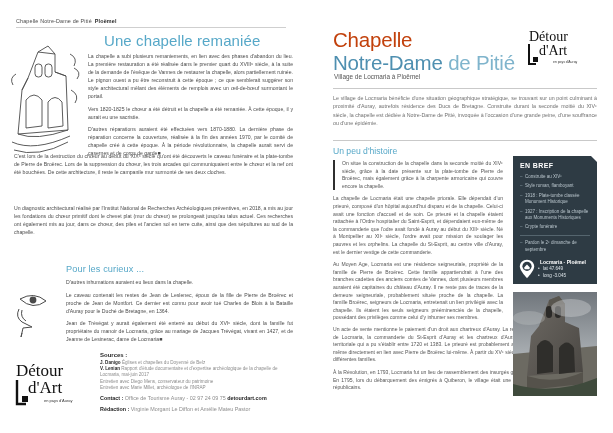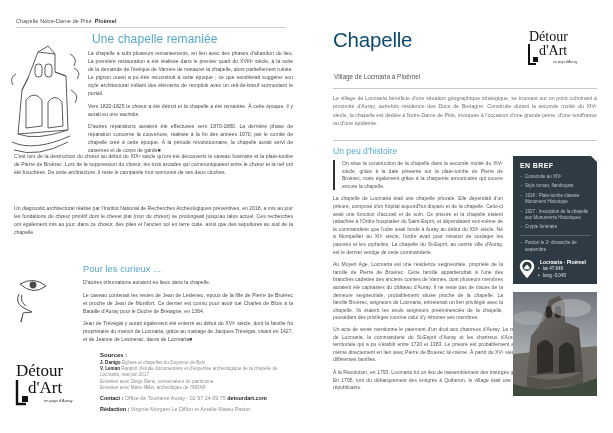--- a/index.html
+++ b/index.html
@@ -24,51 +24,51 @@
   .left-body{position:absolute;left:0;top:32px;width:307px;}
 
   .illus{
     position:absolute;left:8px;top:6px;width:78px;height:120px;
   }
   .illus svg{display:block;}
 
   .col-right{position:absolute;left:88px;top:0;width:205px;}
 
   h2.sec{
-    color:#57a8c8;font-size:12px;font-weight:normal;margin:0 0 3px 4px;
+    color:#57a8c8;font-size:15px;font-weight:normal;margin:0 0 3px 16px;
     letter-spacing:.1px;
   }
   p.body{
     margin:0 0 4.5px 0;font-size:5.15px;line-height:8px;text-align:justify;color:#4b4b4b;
   }
   p.body:last-child{margin-bottom:0;}
 
   .full-col{position:absolute;left:14px;top:0;width:279px;}
 
   
   .curieux-wrap{position:absolute;left:14px;top:0;width:279px;}
-  .curieux-head{display:flex;align-items:center;gap:25px;}
+  .curieux-head{display:flex;align-items:flex-end;gap:8px;}
   .eye-ico{width:44px;height:52px;flex:0 0 44px;position:relative;top:-2px;}
   .curieux-text{flex:1;padding-top:4px;}
   h2.sec.cur{color:#57a8c8;font-size:9.2px;margin:0 0 4px 0;}
 
   
   .footer{position:absolute;left:0;top:352px;width:307px;}
   .logo-box{position:absolute;left:14px;top:6px;width:78px;height:52px;}
   .sources{position:absolute;left:100px;top:0;width:193px;}
   .src-title{font-size:6px;font-weight:bold;color:#2b2b2b;margin:0 0 2px 0;}
   .src-line{font-size:4.6px;line-height:6.2px;color:#8d8d8d;margin:0;}
   .src-line b{color:#2b2b2b;}
   .src-contact{font-size:5.4px;line-height:8px;color:#8d8d8d;margin:3px 0 0 0;}
   .src-contact b{color:#1f1f1f;}
 
   
   .page-right{position:relative;width:306px;height:433px;box-sizing:border-box;}
   .r-title{position:absolute;left:26px;top:28px;width:215px;}
-  .r-title .l1{font-size:20.5px;color:#0c4a6e;line-height:23px;letter-spacing:-.2px;}
+  .r-title .l1{font-size:20.5px;color:#c2410c;line-height:23px;letter-spacing:-.2px;}
   .r-title .l2{font-size:20.5px;color:#4e8fb0;line-height:23px;letter-spacing:-.2px;}
   .r-title .l2 .thin{color:#7fb4cc;}
   .r-sub{position:absolute;left:27px;top:73px;font-size:6.4px;color:#555;}
 
   .brandmark{position:absolute;right:16px;top:26px;width:70px;height:42px;}
 
   .r-rule{position:absolute;left:26px;top:88px;width:264px;height:.7px;background:#c9c9c9;}
 
   .r-intro{position:absolute;left:26px;top:94px;width:264px;font-size:5.3px;line-height:8.4px;text-align:justify;color:#6f6f6f;}
 
@@ -213,20 +213,21 @@
           <span>Virginie Morgant Le Diffon et Amélie Mateu Pastor</span>
         </p>
       </div>
     </div>
   </div>
 
   <div class="page-right">
 
     <div class="r-title">
       <div class="l1">Chapelle</div>
+      <div class="l2"><span>Notre-Dame</span> <span class="thin">de Pitié</span></div>
     </div>
     <div class="r-sub">Village de Locmaria à Ploëmel</div>
 
     <div class="brandmark">
       <svg width="70" height="42" viewBox="0 0 70 42">
         <text x="2" y="15" font-family="Liberation Serif, serif" font-size="14" fill="#111">Détour</text>
         <text x="12" y="29" font-family="Liberation Serif, serif" font-size="14" fill="#111">d'Art</text>
         <path d="M2 18 L2 38 L9 38" stroke="#111" stroke-width="2" fill="none"></path>
         <rect x="6" y="31" width="5" height="5" fill="#111"></rect>
         <text x="26" y="37" font-family="Liberation Sans, sans-serif" font-size="3.4" fill="#333">en pays d'Auray</text>

